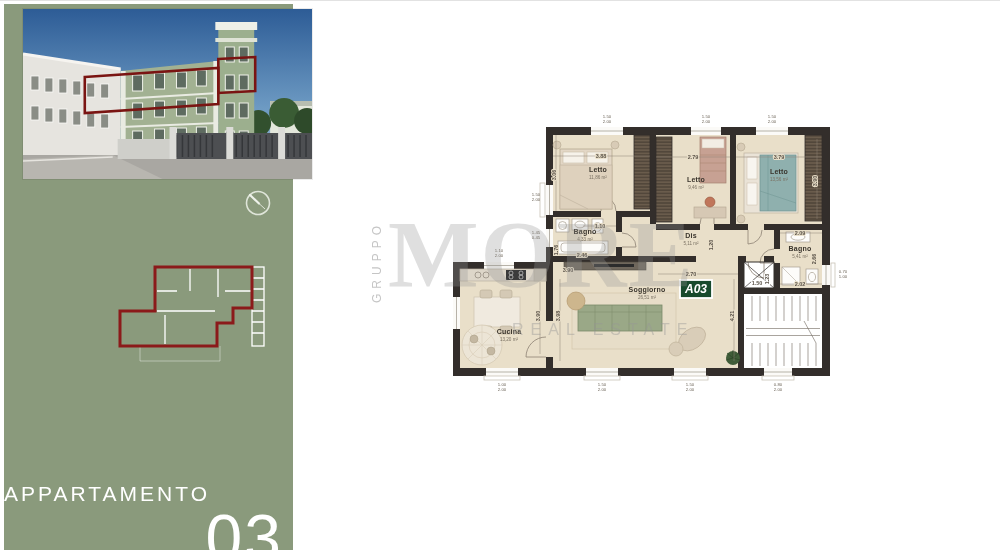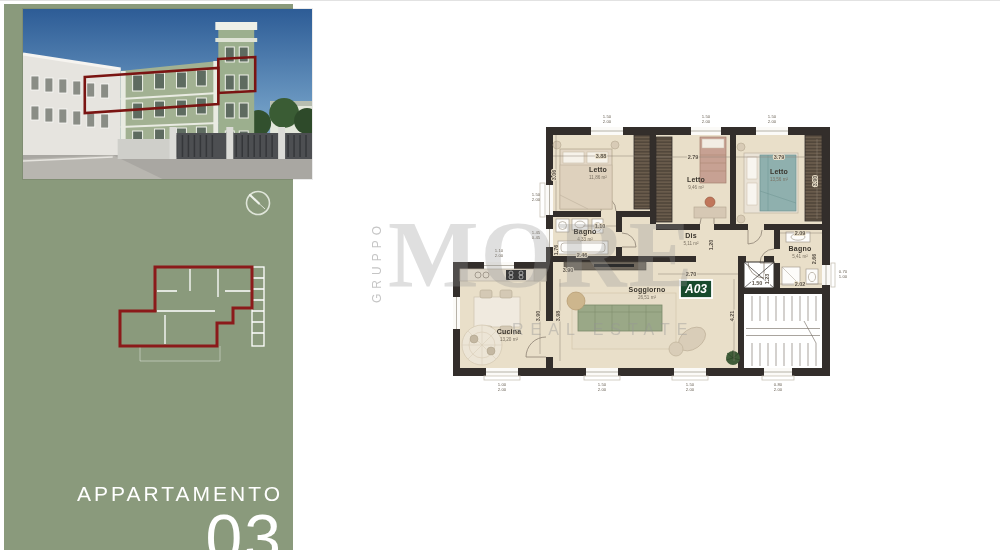--- a/index.html
+++ b/index.html
@@ -4,21 +4,21 @@
 <style>
   html,body{margin:0;padding:0;}
   body{width:1000px;height:550px;position:relative;background:#fff;overflow:hidden;
        font-family:"Liberation Sans",sans-serif;}
   .page{position:absolute;inset:0;background:#fff;border-top:1px solid #e2e2e2;}
   
   .sidebar{position:absolute;left:4px;top:3px;width:289px;height:547px;background:#8a9a7c;}
   .photo{position:absolute;left:23px;top:8px;width:289px;height:170px;box-shadow:0 0 0 1px rgba(0,0,0,.08);}
   .compass{position:absolute;left:240px;top:184px;width:36px;height:36px;}
   .miniplan{position:absolute;left:105px;top:250px;width:165px;height:120px;}
-  .apt-label{position:absolute;left:4px;top:481px;width:279px;text-align:right;color:#ffffff;
+  .apt-label{position:absolute;left:4px;top:481px;width:279px;color:#ffffff;
              font-size:21px;letter-spacing:3px;font-weight:400;}
   .apt-number{position:absolute;left:4px;top:504px;width:279px;text-align:right;color:#ffffff;
               font-size:66px;font-weight:300;letter-spacing:2px;line-height:1;}
   
   .wm{position:absolute;pointer-events:none;user-select:none;}
   .wm-group{left:370px;top:222px;height:80px;writing-mode:vertical-rl;transform:rotate(180deg);
             font-size:12px;letter-spacing:5px;color:rgba(140,140,140,.5);}
   .wm-brand{left:388px;top:206px;font-size:96px;font-weight:bold;letter-spacing:2px;
             color:rgba(150,150,150,.30);line-height:1;font-family:Liberation Serif, serif;}
   .wm-tag{left:512px;top:284px;font-size:16px;letter-spacing:7px;color:rgba(150,150,150,.42);margin-top:36px;}

